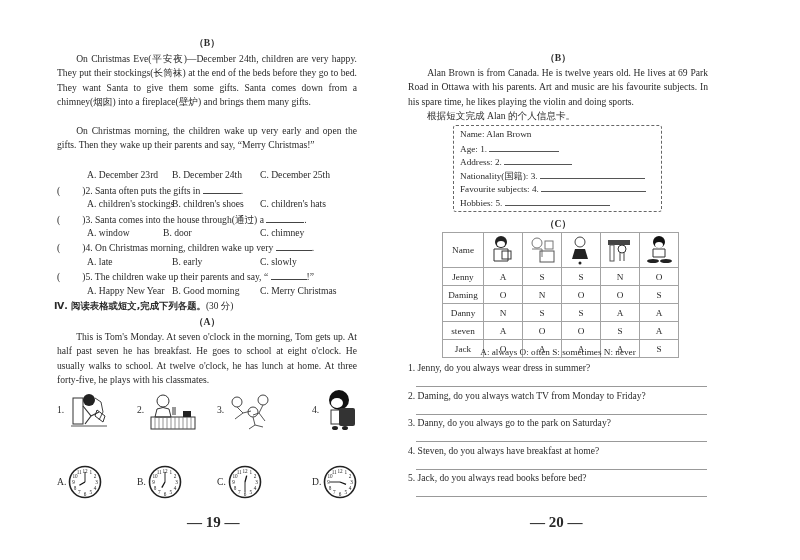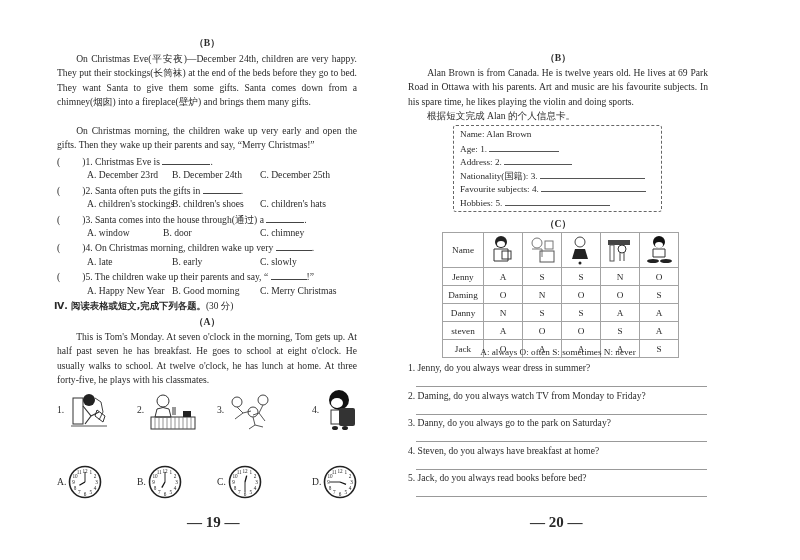--- a/index.html
+++ b/index.html
@@ -90,21 +90,20 @@
     <ellipse cx="14" cy="13" rx="6" ry="5" fill="#fff"></ellipse>
     <rect x="8" y="20" width="16" height="14" fill="none" stroke="#333"></rect>
     <rect x="16" y="18" width="16" height="18" rx="2" fill="#333"></rect>
     <ellipse cx="12" cy="38" rx="3" ry="2" fill="#222"></ellipse>
     <ellipse cx="22" cy="38" rx="3" ry="2" fill="#222"></ellipse>
   </svg>
 
   <div id="clocks"></div>
 
   <div class="pnum" style="left:130px;top:514px;">— 19 —</div>
-<div class="q" style="left: 0px; top: 155px;"><span>(</span><span style="display:inline-block;width:22px;"></span><span>)</span><span>1. Christmas Eve is</span> <span class="blank" style="width:48px"></span><span>.</span></div>
     <div class="opt" style="left: 30px; top: 169.4px;">A. December 23rd</div>
     <div class="opt" style="left: 115px; top: 169.4px;">B. December 24th</div>
     <div class="opt" style="left: 203px; top: 169.4px;">C. December 25th</div>
     <div class="q" style="left: 0px; top: 183.8px;"><span>(</span><span style="display:inline-block;width:22px;"></span><span>)</span><span>2. Santa often puts the gifts in</span> <span class="blank" style="width:38px"></span><span>.</span></div>
     <div class="opt" style="left: 30px; top: 198.2px;">A. children's stockings</div>
     <div class="opt" style="left: 115px; top: 198.2px;">B. children's shoes</div>
     <div class="opt" style="left: 203px; top: 198.2px;">C. children's hats</div>
     <div class="q" style="left: 0px; top: 212.6px;"><span>(</span><span style="display:inline-block;width:22px;"></span><span>)</span><span>3. Santa comes into the house through(通过) a</span> <span class="blank" style="width:38px"></span><span>.</span></div>
     <div class="opt" style="left: 30px; top: 227px;">A. window</div>
     <div class="opt" style="left: 106px; top: 227px;">B. door</div>

